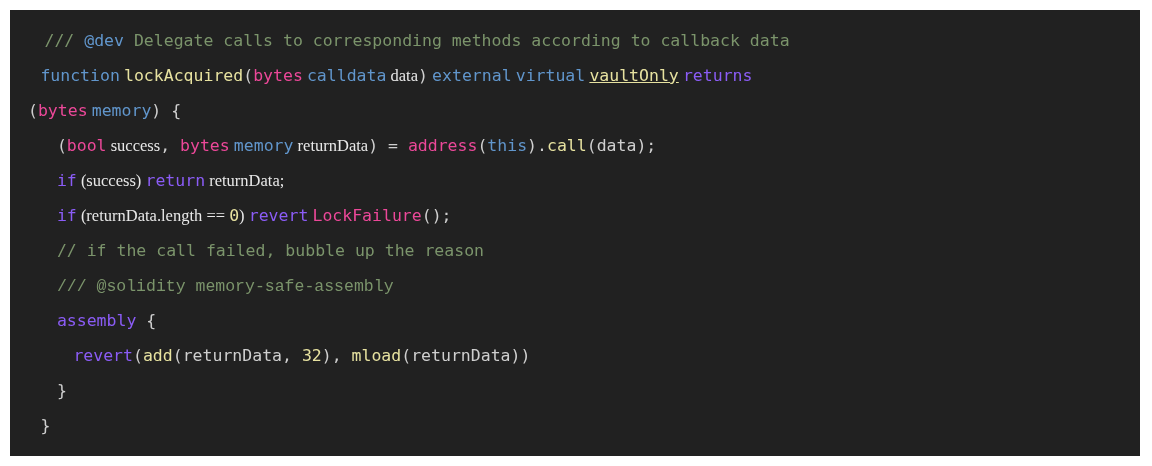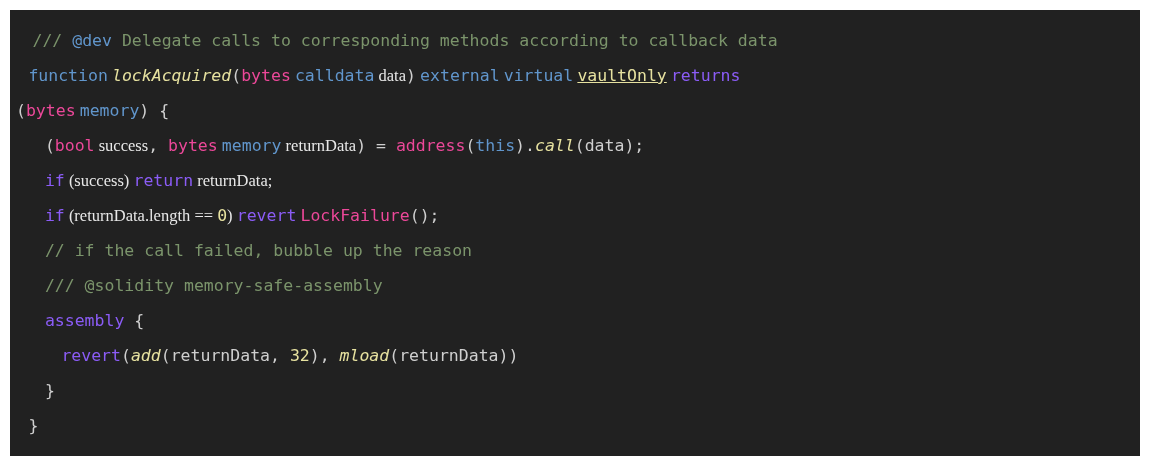--- a/index.html
+++ b/index.html
@@ -18,43 +18,43 @@
     position: absolute;
     left: 10px;
     top: 10px;
     width: 1130px;
     height: 446px;
     background: #212121;
     box-sizing: border-box;
     overflow: hidden;
   }
   .code-block {
-    padding: 13px 0 0 4px;
+    padding: 13px 0 0 16px;
     margin: 0;
     font-family: "DejaVu Sans Mono", "Liberation Mono", monospace;
     font-size: 16.5px;
     line-height: 35px;
     letter-spacing: 0px;
     white-space: pre;
     color: #e6e6e6;
   }
   .code-line {
     height: 35px;
     padding-left: 2px;
     white-space: pre;
   }
   
   .t-plain    { color: #e8e8e8; font-family: Liberation Serif, serif; }
   .t-comment  { color: #7b946b; }
-  .t-natspec  { color: #7b946b; }
+  .t-natspec  { color: #7b946b; font-family: Liberation Mono, monospace; }
   .t-tag      { color: #6196cc; }
   .t-keyword  { color: #6196cc; }
   .t-control  { color: #8b5cf6; }
   .t-type     { color: #ec4899; }
-  .t-func     { color: #e7e2a0; font-style: italic; }
+  .t-func     { color: #e7e2a0; }
   .t-mod      { color: #e7e2a0; text-decoration: underline; }
   .t-number   { color: #e7e2a0; }
   .t-punct    { color: #cfcfcf; }
 </style>
 </head>
 <body>
 
 <div class="snippet-wrap">
   <pre class="code-block" id="code-block"><div class="code-line"><span class="t-plain">    </span><span class="t-comment">/// </span><span class="t-tag">@dev</span><span class="t-comment"> Delegate calls to corresponding methods according to callback data</span></div><div class="code-line"><span class="t-plain">   </span><span class="t-keyword">function</span><span class="t-plain"> </span><span class="t-func">lockAcquired</span><span class="t-punct">(</span><span class="t-type">bytes</span><span class="t-plain"> </span><span class="t-keyword">calldata</span><span class="t-plain"> data</span><span class="t-punct">)</span><span class="t-plain"> </span><span class="t-keyword">external</span><span class="t-plain"> </span><span class="t-keyword">virtual</span><span class="t-plain"> </span><span class="t-mod">vaultOnly</span><span class="t-plain"> </span><span class="t-control">returns</span></div><div class="code-line"><span class="t-punct">(</span><span class="t-type">bytes</span><span class="t-plain"> </span><span class="t-keyword">memory</span><span class="t-punct">) {</span></div><div class="code-line"><span class="t-plain">       </span><span class="t-punct">(</span><span class="t-type">bool</span><span class="t-plain"> success</span><span class="t-punct">, </span><span class="t-type">bytes</span><span class="t-plain"> </span><span class="t-keyword">memory</span><span class="t-plain"> returnData</span><span class="t-punct">) = </span><span class="t-type">address</span><span class="t-punct">(</span><span class="t-keyword">this</span><span class="t-punct">).</span><span class="t-func">call</span><span class="t-punct">(data);</span></div><div class="code-line"><span class="t-plain">       </span><span class="t-control">if</span><span class="t-plain"> (success) </span><span class="t-control">return</span><span class="t-plain"> returnData;</span></div><div class="code-line"><span class="t-plain">       </span><span class="t-control">if</span><span class="t-plain"> (returnData.length == </span><span class="t-number">0</span><span class="t-plain">) </span><span class="t-control">revert</span><span class="t-plain"> </span><span class="t-type">LockFailure</span><span class="t-punct">();</span></div><div class="code-line"><span class="t-plain">       </span><span class="t-comment">// if the call failed, bubble up the reason</span></div><div class="code-line"><span class="t-plain">       </span><span class="t-natspec">/// @solidity memory-safe-assembly</span></div><div class="code-line"><span class="t-plain">       </span><span class="t-control">assembly</span><span class="t-punct"> {</span></div><div class="code-line"><span class="t-plain">           </span><span class="t-control">revert</span><span class="t-punct">(</span><span class="t-func">add</span><span class="t-punct">(returnData, </span><span class="t-number">32</span><span class="t-punct">), </span><span class="t-func">mload</span><span class="t-punct">(returnData))</span></div><div class="code-line"><span class="t-plain">       </span><span class="t-punct">}</span></div><div class="code-line"><span class="t-plain">   </span><span class="t-punct">}</span></div></pre>
 </div>

